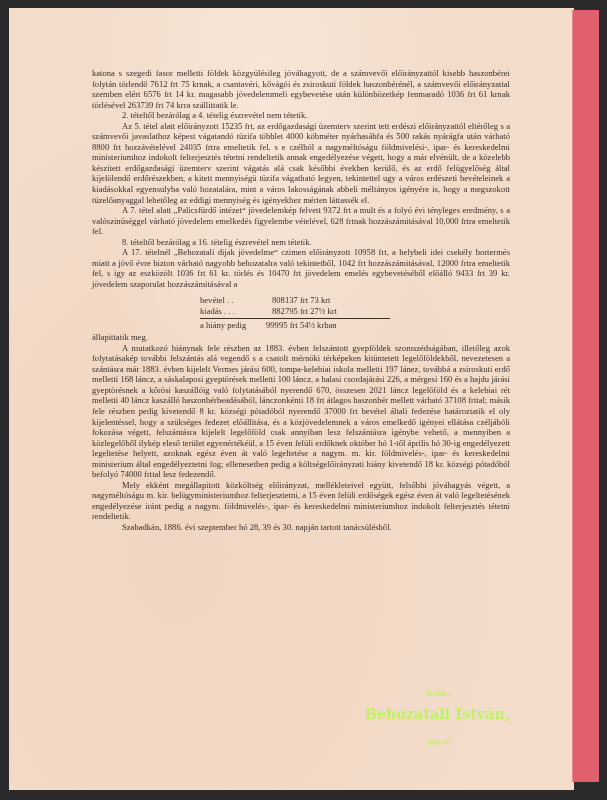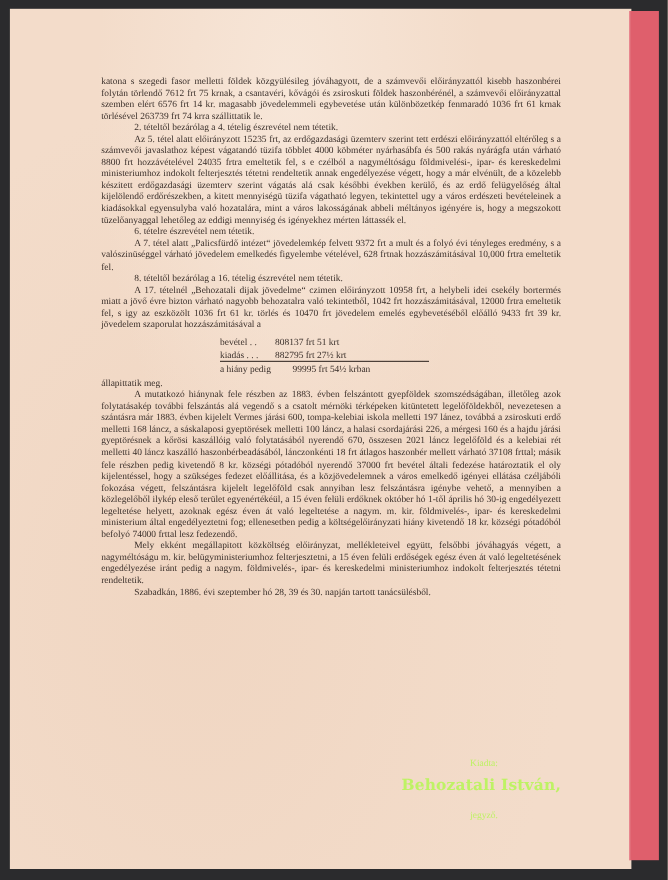--- a/index.html
+++ b/index.html
@@ -8,47 +8,46 @@
     background-image:radial-gradient(ellipse at 45% 10%, #f7e6d8 0%, rgba(0,0,0,0) 40%),
       radial-gradient(ellipse at 30% 70%, #f0d6c2 0%, rgba(0,0,0,0) 60%);}
   .strip{position:absolute;left:572px;top:10px;width:26px;height:772px;background:#df5f6c;
     border-left:1px solid #e98a92;}
   .text{position:absolute;left:92px;top:68px;width:418px;font-family:"Liberation Serif",serif;
     font-size:8.6px;line-height:10.55px;color:#3a2f2a;text-align:justify;}
   .text p{margin:0;}
   .ind{text-indent:30px;}
   .budget{margin:6px 0 0 108px;width:190px;font-size:8.6px;}
   .brow{display:flex;}
-  .brow .lbl{width:50px;}
+  .brow .lbl{width:72px;}
   .brow .val{flex:1;}
   .brule{border-top:1px solid #3a2f2a;margin:1px 0 1px 0;}
   .sig{position:absolute;left:310px;top:688px;width:200px;font-family:"Liberation Serif",serif;color:#bef264;}
   .kiadta{text-align:center;font-size:8.6px;padding-left:60px;}
   .name{font-family:"DejaVu Serif",serif;font-weight:bold;font-size:14px;text-align:right;margin-top:8px;letter-spacing:0.2px;}
   .title{text-align:center;font-size:8.6px;padding-left:60px;margin-top:14px;}
 </style>
 </head>
 <body>
 
 <div class="paper"></div>
 <div class="strip"></div>
 
 <div class="text">
   <p>katona s szegedi fasor melletti földek közgyülésileg jóváhagyott, de a számvevői előirányzattól kisebb haszonbérei folytán törlendő 7612 frt 75 krnak, a csantavéri, kővágói és zsiroskuti földek haszonbérénél, a számvevői előirányzattal szemben elért 6576 frt 14 kr. magasabb jövedelemmeli egybevetése után különbözetkép fenmaradó 1036 frt 61 krnak törlésével 263739 frt 74 krra szállittatik le.</p>
   <p class="ind">2. tételtől bezárólag a 4. tételig észrevétel nem tétetik.</p>
   <p class="ind">Az 5. tétel alatt előirányzott 15235 frt, az erdőgazdasági üzemterv szerint tett erdészi előirányzattól eltérőleg s a számvevői javaslathoz képest vágatandó tüzifa többlet 4000 köbméter nyárhasábfa és 500 rakás nyárágfa után várható 8800 frt hozzávételével 24035 frtra emeltetik fel, s e czélból a nagyméltóságu földmivelési-, ipar- és kereskedelmi ministeriumhoz indokolt felterjesztés tétetni rendeltetik annak engedélyezése végett, hogy a már elvénült, de a közelebb készitett erdőgazdasági üzemterv szerint vágatás alá csak későbbi években kerülő, és az erdő felügyelőség által kijelölendő erdőrészekben, a kitett mennyiségü tüzifa vágatható legyen, tekintettel ugy a város erdészeti bevételeinek a kiadásokkal egyensulyba való hozatalára, mint a város lakosságának abbeli méltányos igényére is, hogy a megszokott tüzelőanyaggal lehetőleg az eddigi mennyiség és igényekhez mérten láttassék el.</p>
-  <p class="ind">6. tételre észrevétel nem tétetik.</p>
   <p class="ind">A 7. tétel alatt „Palicsfürdő intézet“ jövedelemkép felvett 9372 frt a mult és a folyó évi tényleges eredmény, s a valószinüséggel várható jövedelem emelkedés figyelembe vételével, 628 frtnak hozzászámitásával 10,000 frtra emeltetik fel.</p>
   <p class="ind">8. tételtől bezárólag a 16. tételig észrevétel nem tétetik.</p>
   <p class="ind">A 17. tételnél „Behozatali dijak jövedelme“ czimen előirányzott 10958 frt, a helybeli idei csekély bortermés miatt a jövő évre bizton várható nagyobb behozatalra való tekintetből, 1042 frt hozzászámitásával, 12000 frtra emeltetik fel, s igy az eszközölt 1036 frt 61 kr. törlés és 10470 frt jövedelem emelés egybevetéséből előálló 9433 frt 39 kr. jövedelem szaporulat hozzászámitásával a</p>
 
   <div class="budget">
     <div class="brow">
       <span class="lbl">bevétel . .</span>
-      <span class="val">808137 frt 51 krt</span>
+      <span class="val">808137 frt 73 krt</span>
     </div>
     <div class="brow">
       <span class="lbl">kiadás . . .</span>
       <span class="val">882795 frt 27½ krt</span>
     </div>
     <div class="brule"></div>
     <div class="brow">
       <span class="lbl" style="width:66px">a hiány pedig</span>
       <span class="val">99995 frt 54½ krban</span>
     </div>

